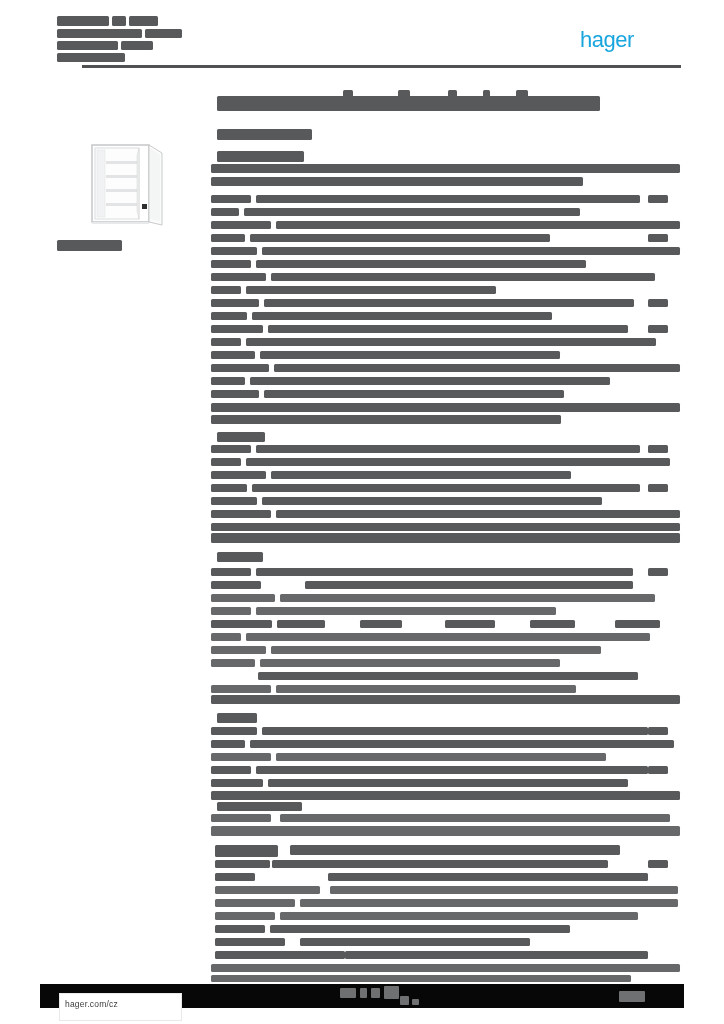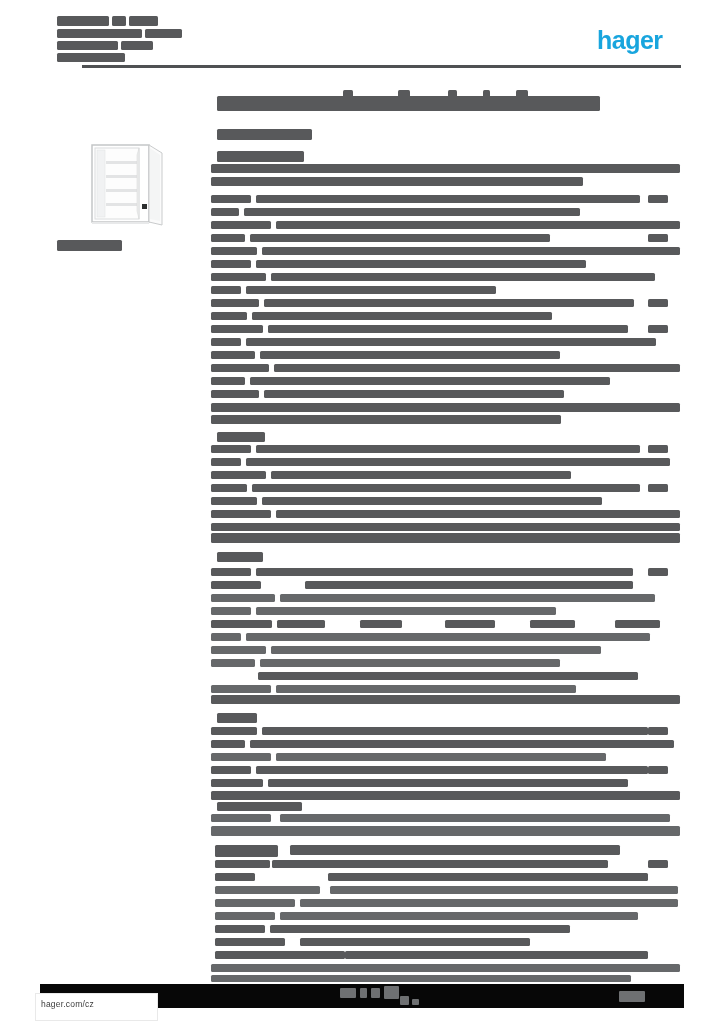--- a/index.html
+++ b/index.html
@@ -1,26 +1,26 @@
 <!DOCTYPE html>
 <html><head>
 <meta charset="utf-8">
 <style>
   html,body{margin:0;padding:0;background:#ffffff;}
   body{font-family:"Liberation Sans", sans-serif;}
   #page{position:relative;width:724px;height:1024px;background:#ffffff;overflow:hidden;}
   .bar{position:absolute;background:#58595B;border-radius:1.5px;}
   .bar.light{background:#66686A;}
   .rule{position:absolute;background:#4F5153;}
-  .logo{position:absolute;left:597px;top:27px;width:78px;height:28px;
-        font-weight:700;font-size:25px;letter-spacing:-0.5px;
+  .logo{position:absolute;left:580px;top:27px;width:78px;height:28px;
+        font-weight:400;font-size:22px;letter-spacing:-0.5px;
         filter:blur(0.7px);line-height:26px;}
   .photo{position:absolute;left:84px;top:141px;width:80px;height:89px;background:#ffffff;}
   .footer-band{position:absolute;left:40px;top:984px;width:644px;height:24px;background:#070707;}
-  .site-box{position:absolute;left:36px;top:994px;width:121px;height:26px;background:#ffffff;
+  .site-box{position:absolute;left:60px;top:994px;width:121px;height:26px;background:#ffffff;
             box-shadow:0 0 0 1px #e9e9e9;}
   .site-box span{display:block;padding:5px 0 0 5px;font-size:8.5px;color:#3c3c3c;letter-spacing:0.2px;}
   .fmark{position:absolute;background:#6E7072;border-radius:1px;}
 </style>
 </head>
 <body>
 
 <div id="page">
 
   <div id="canvas"></div>

